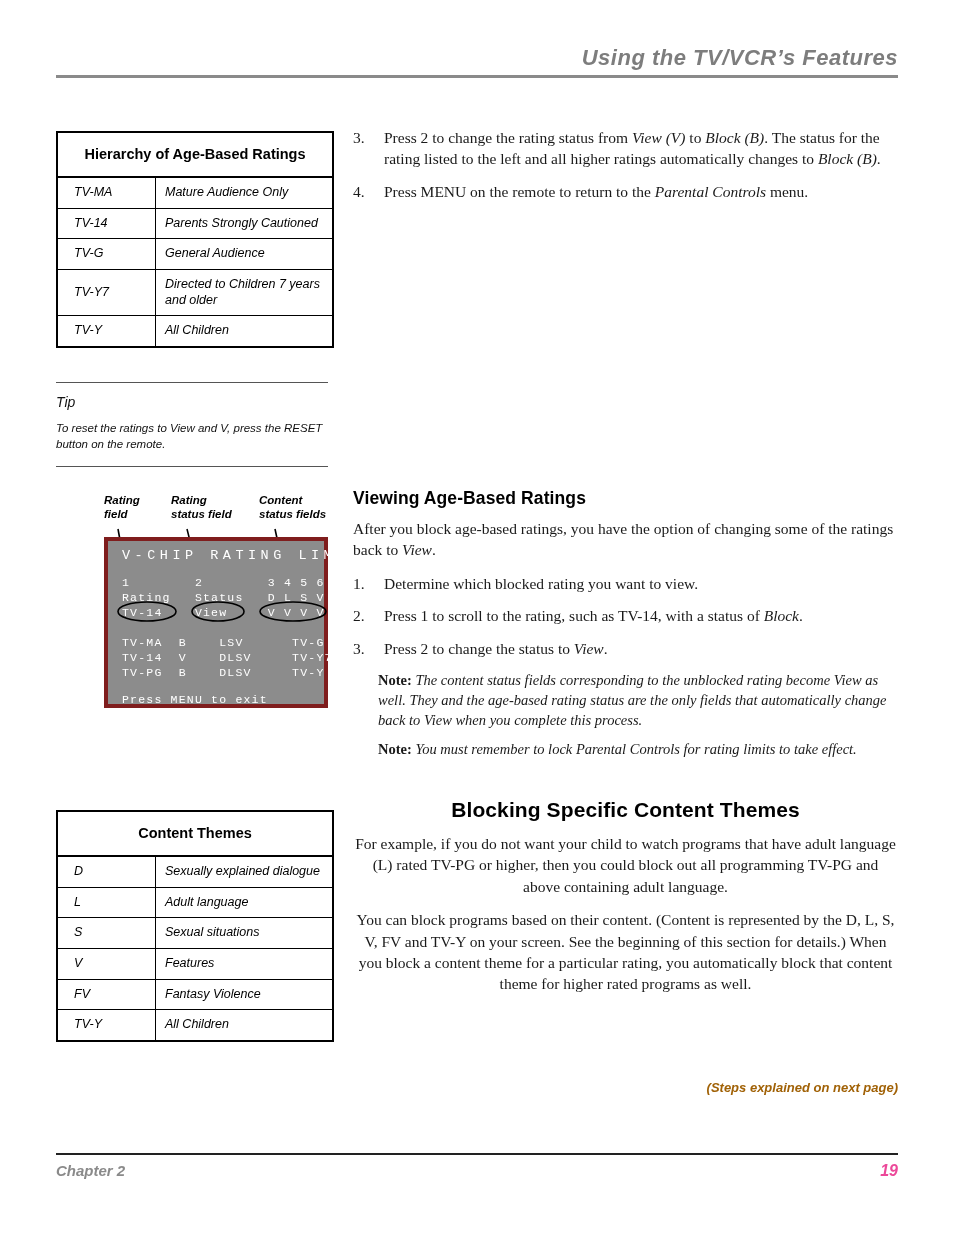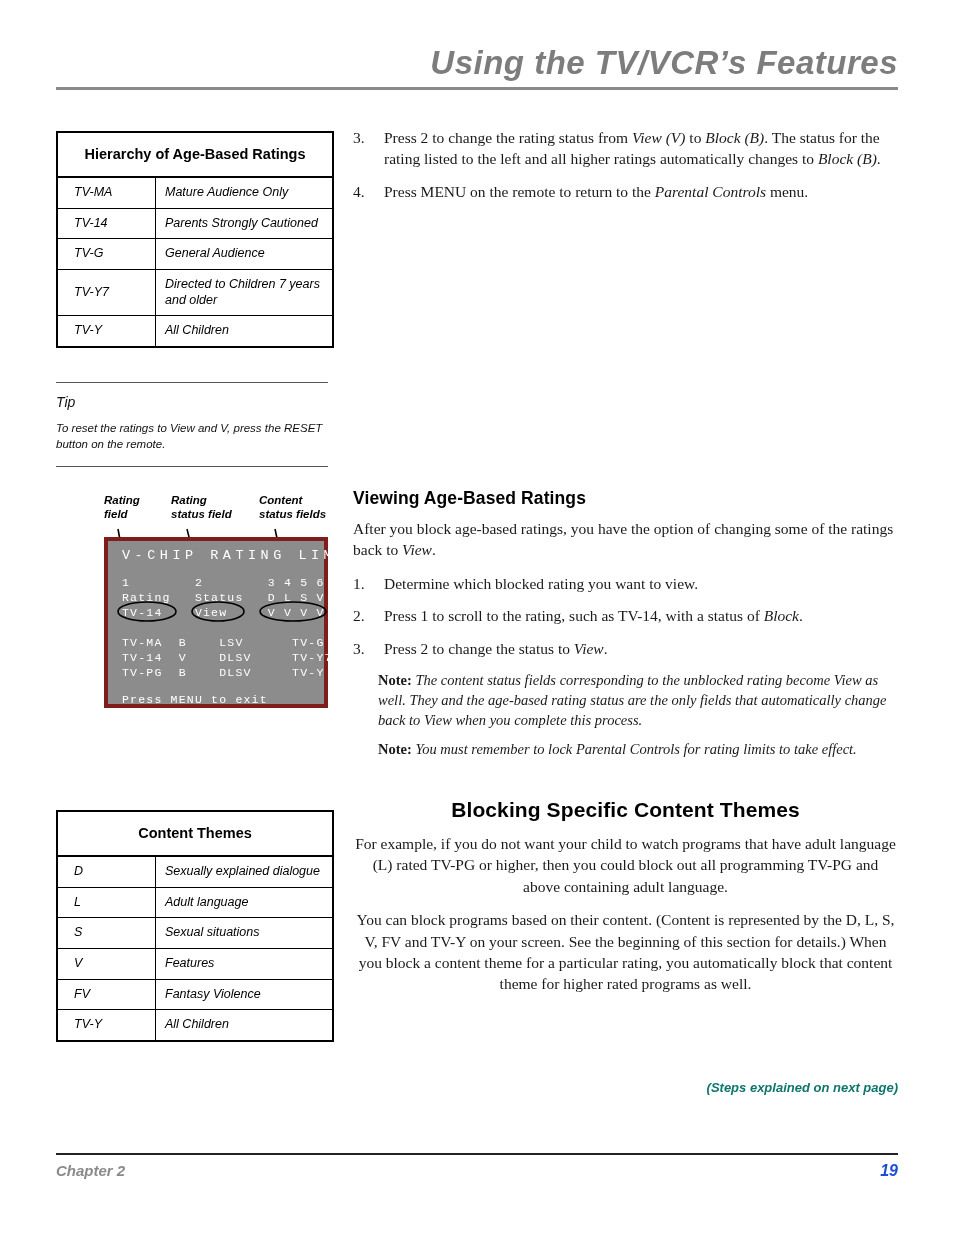--- a/index.html
+++ b/index.html
@@ -20,21 +20,21 @@
   .page-header {
     position: absolute;
     left: 56px;
     top: 46px;
     width: 842px;
   }
   .page-title {
     font-family: "Liberation Sans", sans-serif;
     font-weight: bold;
     font-style: italic;
-    font-size: 33px;
+    font-size: 22px;
     letter-spacing: 0.5px;
     color: #7d7d7d;
     text-align: right;
     line-height: 1.05;
     white-space: nowrap;
   }
   .header-rule {
     margin-top: 6px;
     border-top: 3px solid #8a8a8a;
     width: 100%;
@@ -259,21 +259,21 @@
   .next-page-note {
     position: absolute;
     left: 353px;
     top: 1080px;
     width: 545px;
     text-align: right;
     font-family: "Liberation Sans", sans-serif;
     font-weight: bold;
     font-style: italic;
     font-size: 13px;
-    color: #0f766e;
+    color: #a16207;
   }
 
   
   .page-footer {
     position: absolute;
     left: 56px;
     top: 1153px;
     width: 842px;
   }
   .footer-rule {
@@ -291,21 +291,21 @@
     font-weight: bold;
     font-style: italic;
     font-size: 15px;
     color: #8a8a8a;
   }
   .page-number {
     font-family: "Liberation Sans", sans-serif;
     font-weight: bold;
     font-style: italic;
     font-size: 16px;
-    color: #1d4ed8;
+    color: #ec4899;
   }
 </style>
 </head>
 <body>
 
 <div class="page-header">
   <div class="page-title">Using the TV/VCR’s Features</div>
   <div class="header-rule"></div>
 </div>
 

